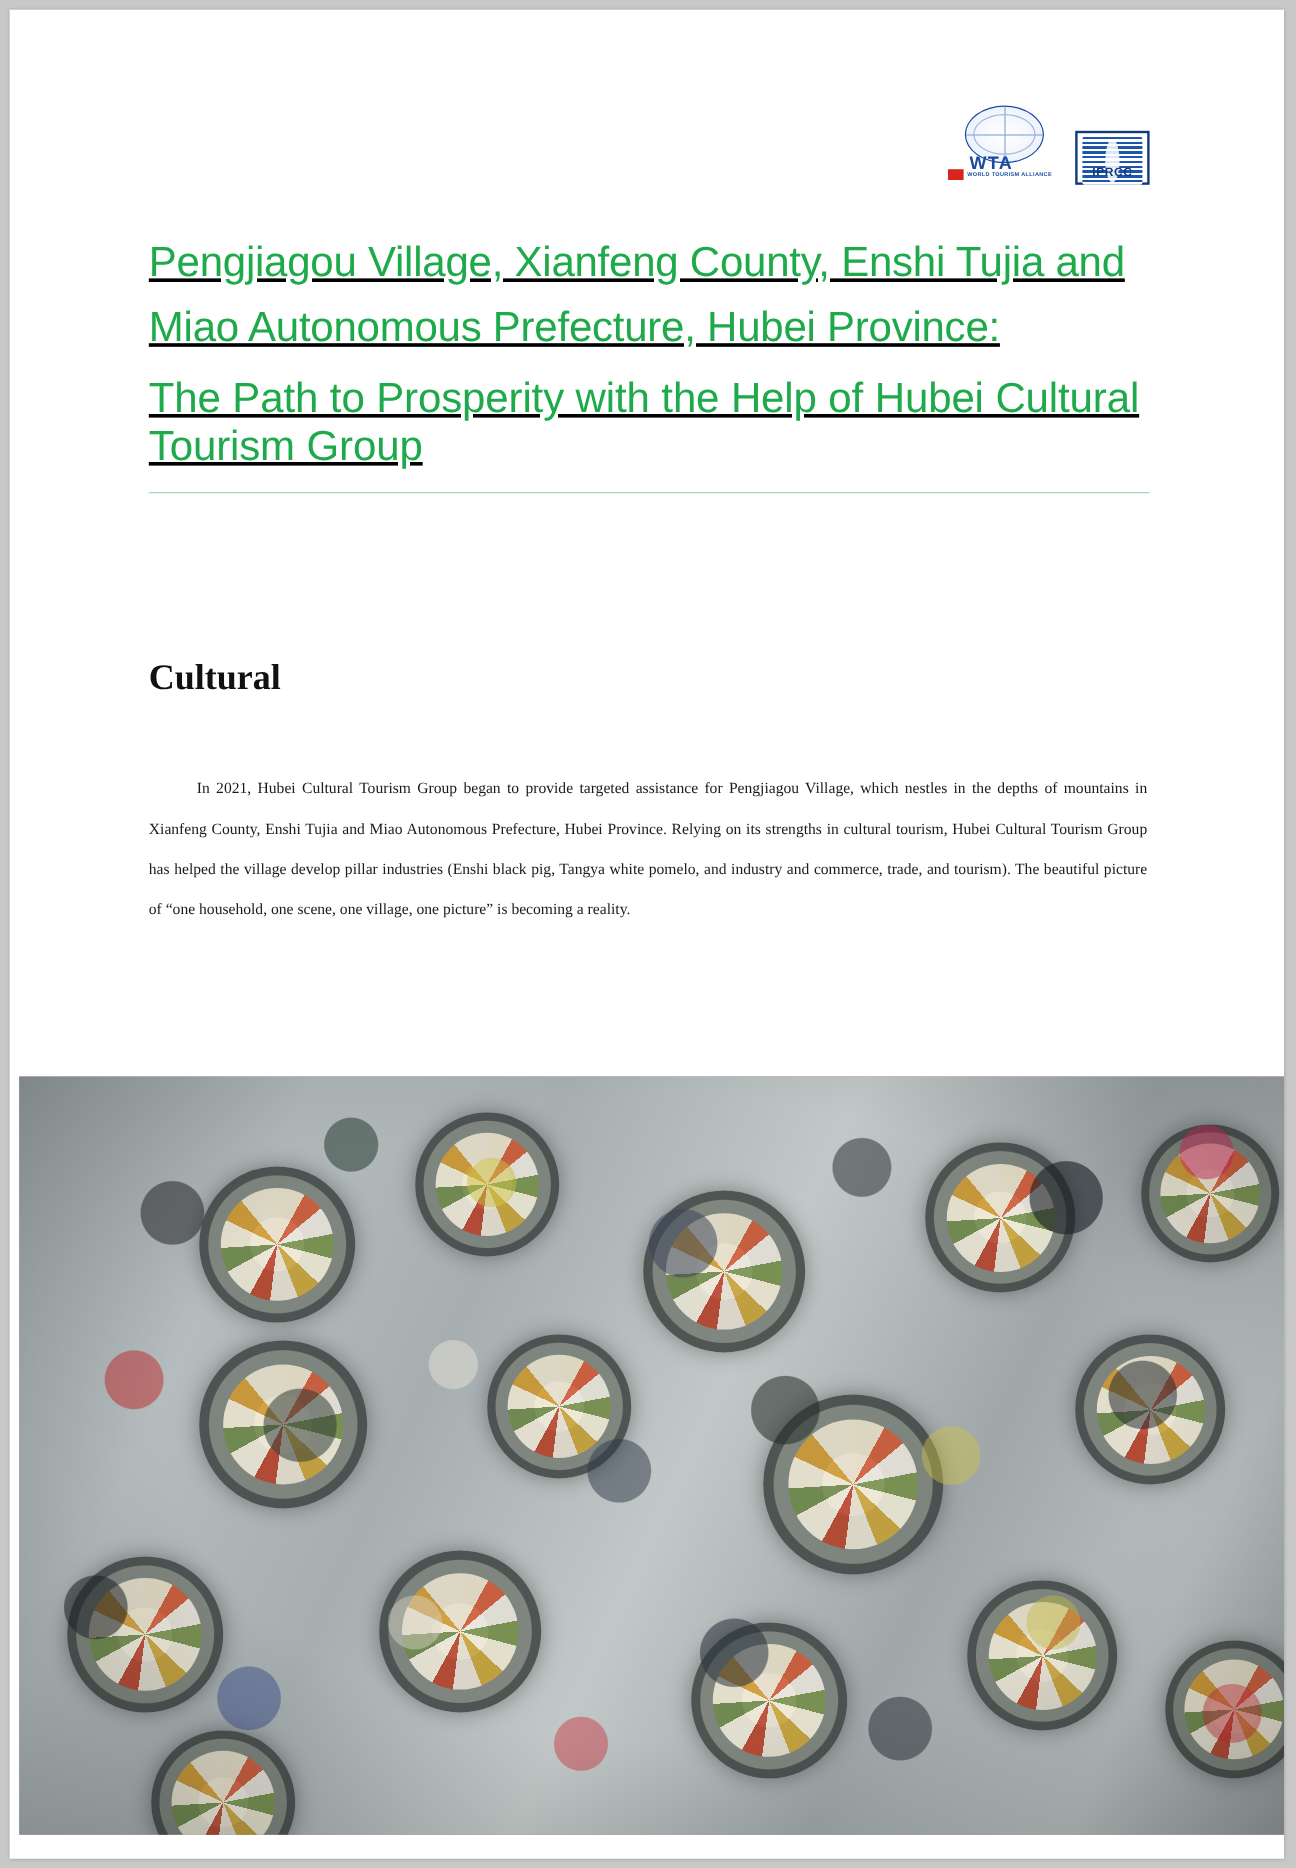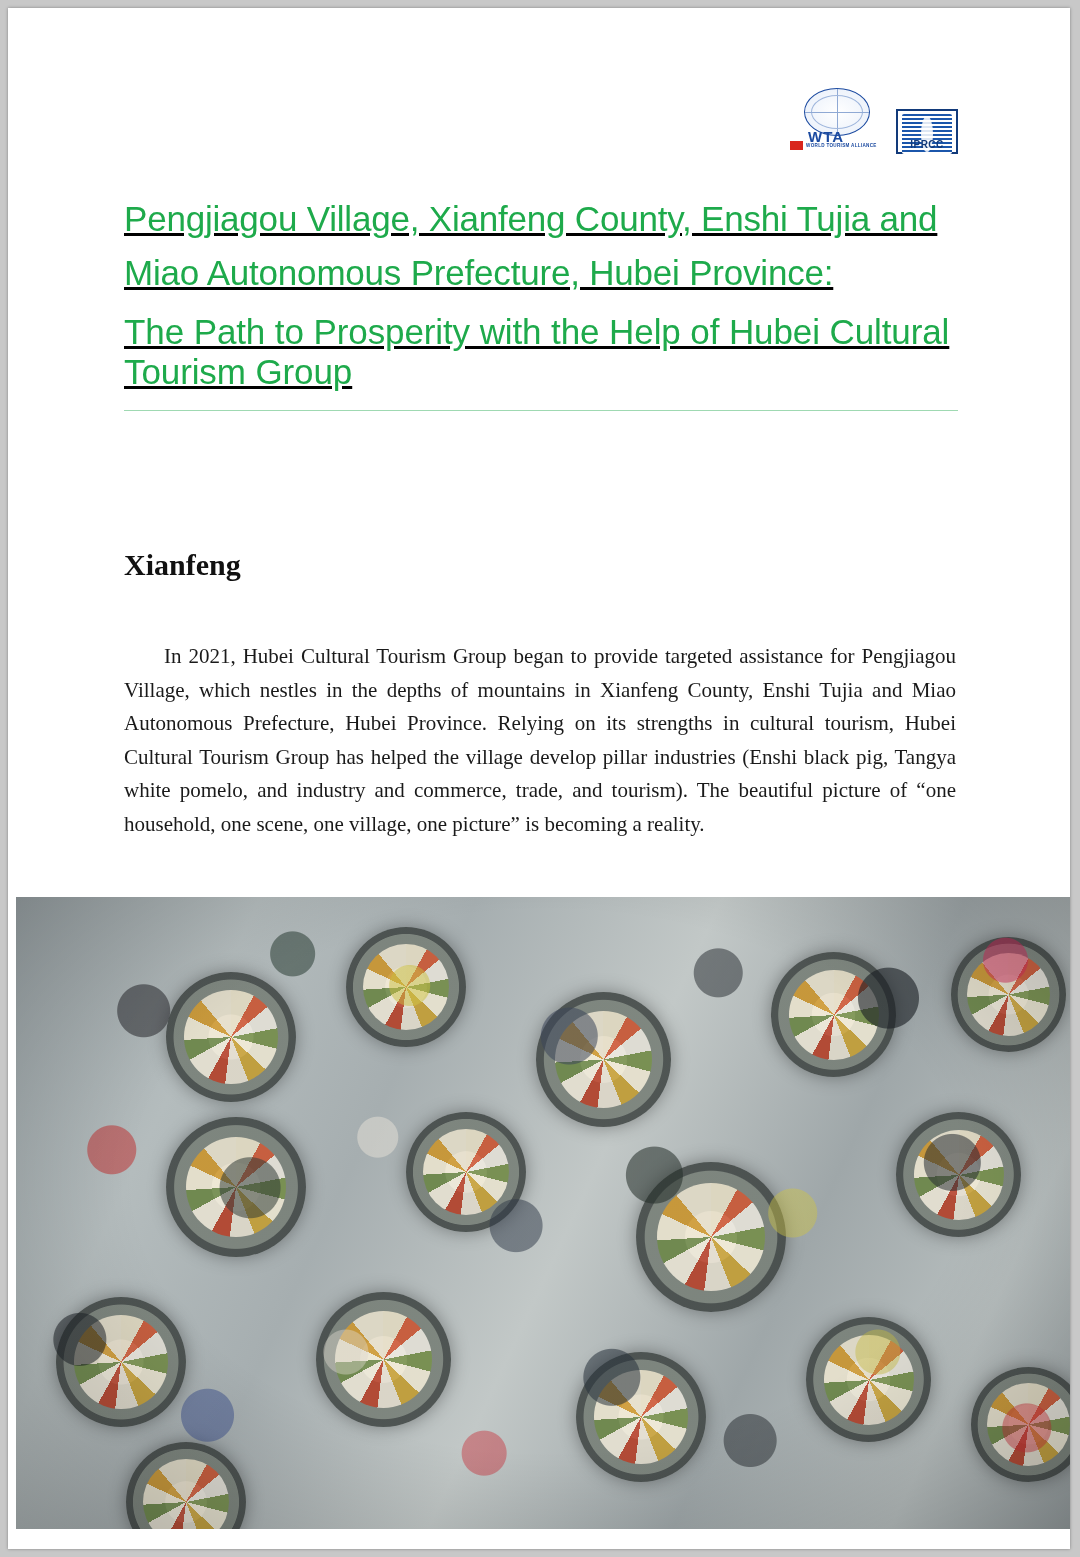--- a/index.html
+++ b/index.html
@@ -194,21 +194,21 @@
     font-weight: bold;
     color: #111111;
     margin: 0;
   }
   .abstract-body {
     position: absolute;
     left: 116px;
     top: 632px;
     width: 832px;
     font-family: "Liberation Serif", serif;
-    font-size: 21px;
+    font-size: 13px;
     line-height: 33.5px;
     color: #1a1a1a;
     text-align: justify;
     text-indent: 40px;
     margin: 0;
   }
 
   
   .photo {
     position: absolute;
@@ -309,21 +309,21 @@
     </div>
 
   </div>
 
   <div class="title-block">
     <h1 class="doc-title">Pengjiagou Village, Xianfeng County, Enshi Tujia and Miao Autonomous Prefecture, Hubei Province:</h1>
     <h2 class="doc-subtitle">The Path to Prosperity with the Help of Hubei Cultural Tourism Group</h2>
     <div class="title-rule"></div>
   </div>
 
-  <h3 class="abstract-heading">Xianfeng</h3>
+  <h3 class="abstract-heading">Cultural</h3>
 
   <p class="abstract-body">In 2021, Hubei Cultural Tourism Group began to provide targeted assistance for Pengjiagou Village, which nestles in the depths of mountains in Xianfeng County, Enshi Tujia and Miao Autonomous Prefecture, Hubei Province. Relying on its strengths in cultural tourism, Hubei Cultural Tourism Group has helped the village develop pillar industries (Enshi black pig, Tangya white pomelo, and industry and commerce, trade, and tourism). The beautiful picture of “one household, one scene, one village, one picture” is becoming a reality.</p>
 
   <div class="photo">
     <div class="photo-base"></div>
     <div class="photo-tables">
       <div class="tbl" style="left:150px;top:75px;width:130px;height:130px;"></div>
       <div class="tbl" style="left:330px;top:30px;width:120px;height:120px;"></div>
       <div class="tbl" style="left:520px;top:95px;width:135px;height:135px;"></div>
       <div class="tbl" style="left:755px;top:55px;width:125px;height:125px;"></div>

